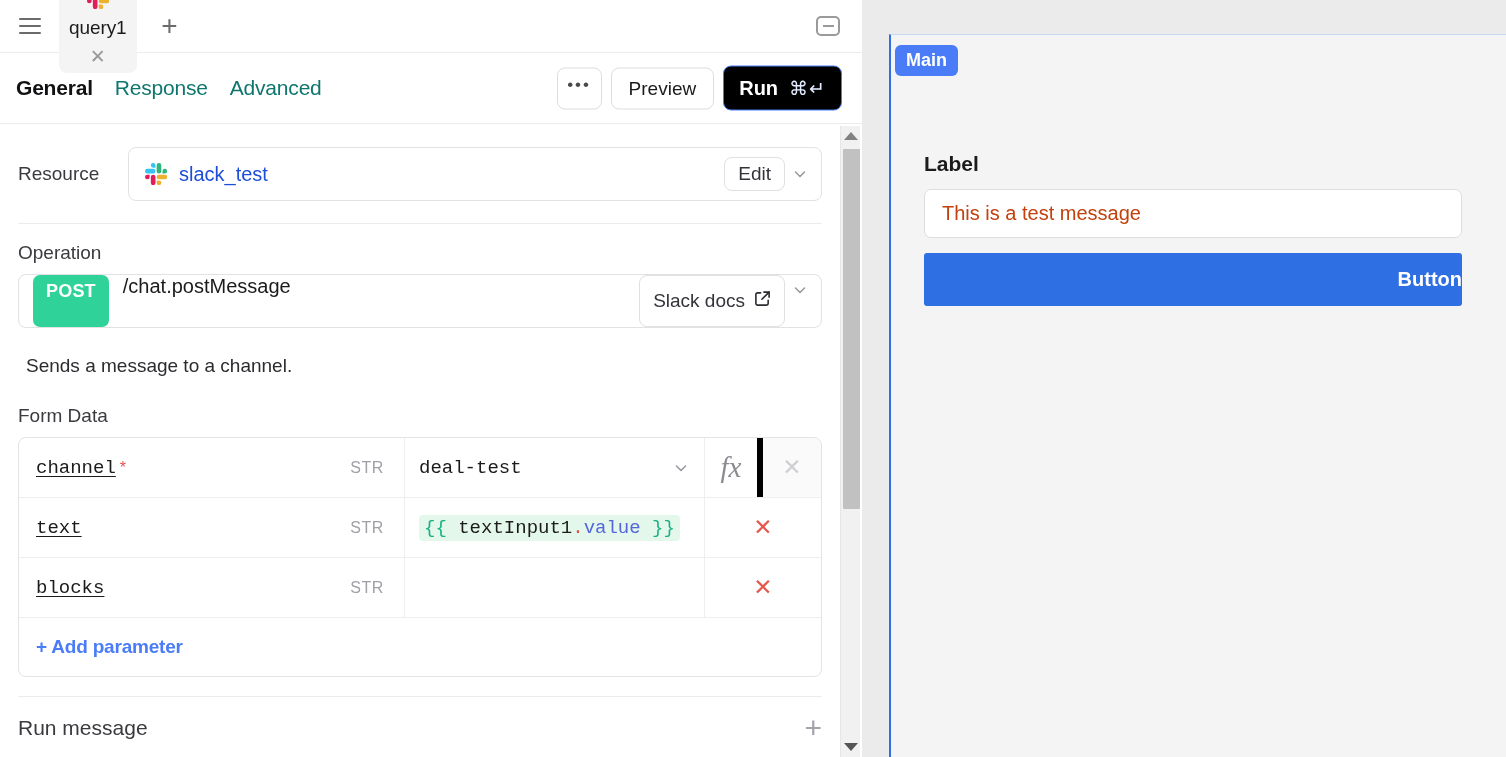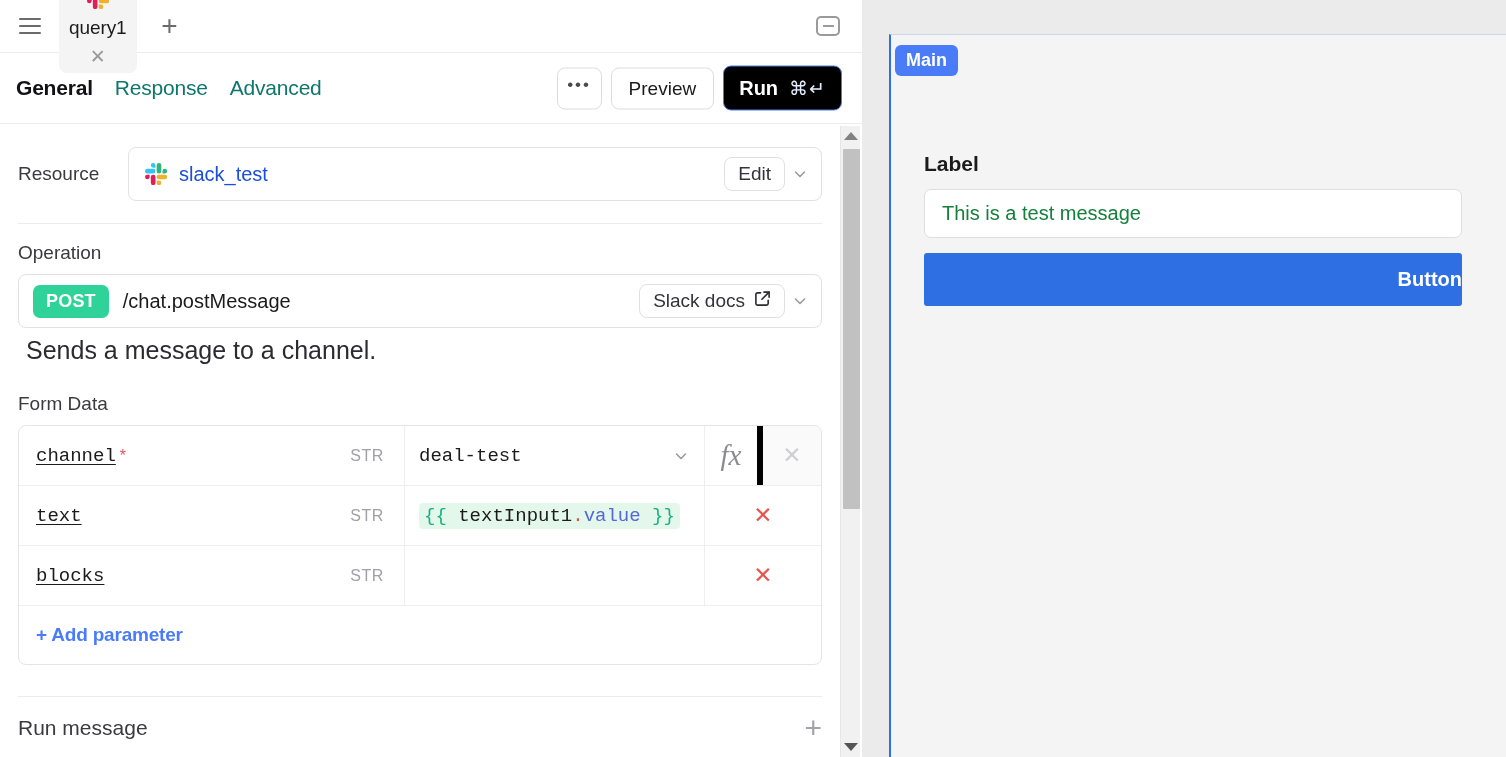--- a/index.html
+++ b/index.html
@@ -125,28 +125,28 @@
     display: flex; align-items: center; gap: 9px;
     font-family: "Liberation Sans", sans-serif;
   }
 
   .section-divider { height: 1px; background: #ececec; margin-top: 22px; }
 
   .op-label { margin-top: 18px; }
   .op-box {
     margin-top: 10px; height: 54px;
     border: 1px solid #e2e2e5; border-radius: 8px;
-    display: flex; align-items: center; padding: 0 6px 0 14px; background: #fff;
+    display: flex; padding: 0 6px 0 14px; background: #fff;
   }
   .method-badge {
     background: #2fd39a; color: #fff; font-weight: bold; font-size: 18px;
     border-radius: 7px; padding: 6px 13px; letter-spacing: 0.2px;
   }
   .op-path { font-size: 20px; color: #1b1b1b; margin-left: 14px; flex: 1; }
-  .op-desc { font-size: 25px; color: #2c2c30; margin-top: 8px; padding-left: 8px; }
+  .op-desc { font-size: 19px; color: #2c2c30; margin-top: 27px; padding-left: 8px; }
 
   .form-data-label { margin-top: 28px; }
   .form-table {
     margin-top: 10px;
     border: 1px solid #e4e4e7; border-radius: 8px;
     overflow: hidden; background: #fff;
   }
   .ft-row { display: flex; align-items: stretch; min-height: 60px; border-bottom: 1px solid #eeeef0; }
   .ft-row:last-child { border-bottom: none; }
   .ft-key {
@@ -240,21 +240,21 @@
     position: absolute; left: 33px; top: 45px;
     background: #4a7cf7; color: #fff; font-size: 18px; font-weight: bold;
     border-radius: 6px; padding: 5px 11px; z-index: 5; cursor: pointer;
   }
   .widget-area { position: absolute; left: 62px; top: 152px; width: 538px; }
   .w-label { font-size: 21px; font-weight: bold; color: #1b1b1b; }
   .w-input {
     margin-top: 13px; height: 49px; background: #fff;
     border: 1px solid #dededf; border-radius: 7px;
     display: flex; align-items: center; padding: 0 17px;
-    font-size: 20px; color: #15803d;
+    font-size: 20px; color: #c2410c;
   }
   .w-button {
     margin-top: 15px; height: 53px; background: #2f6fe4; border-radius: 3px;
     display: flex; align-items: center; justify-content: flex-end;
     color: #fff; font-size: 20px; font-weight: bold; cursor: pointer;
   }
 </style>
 </head>
 <body>
 

